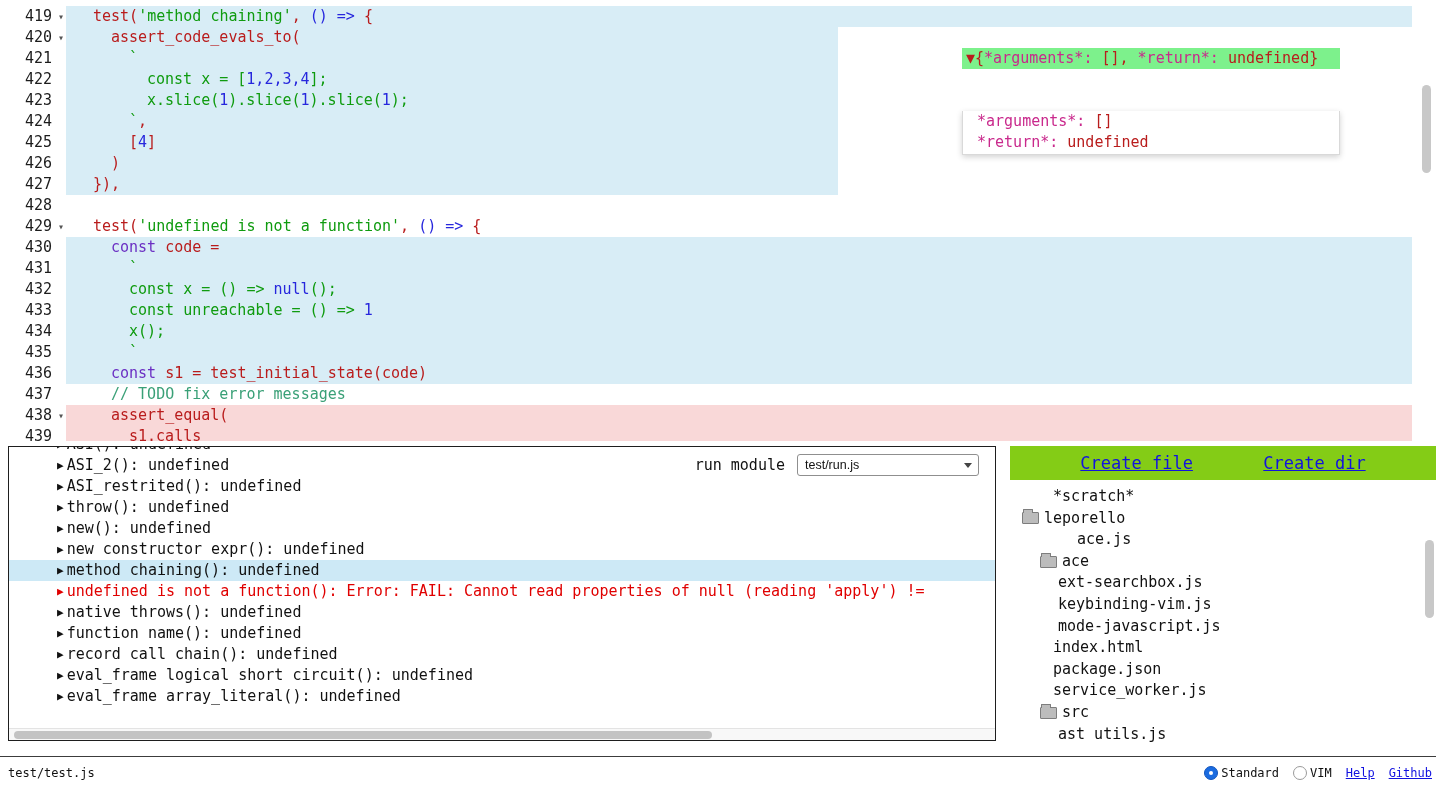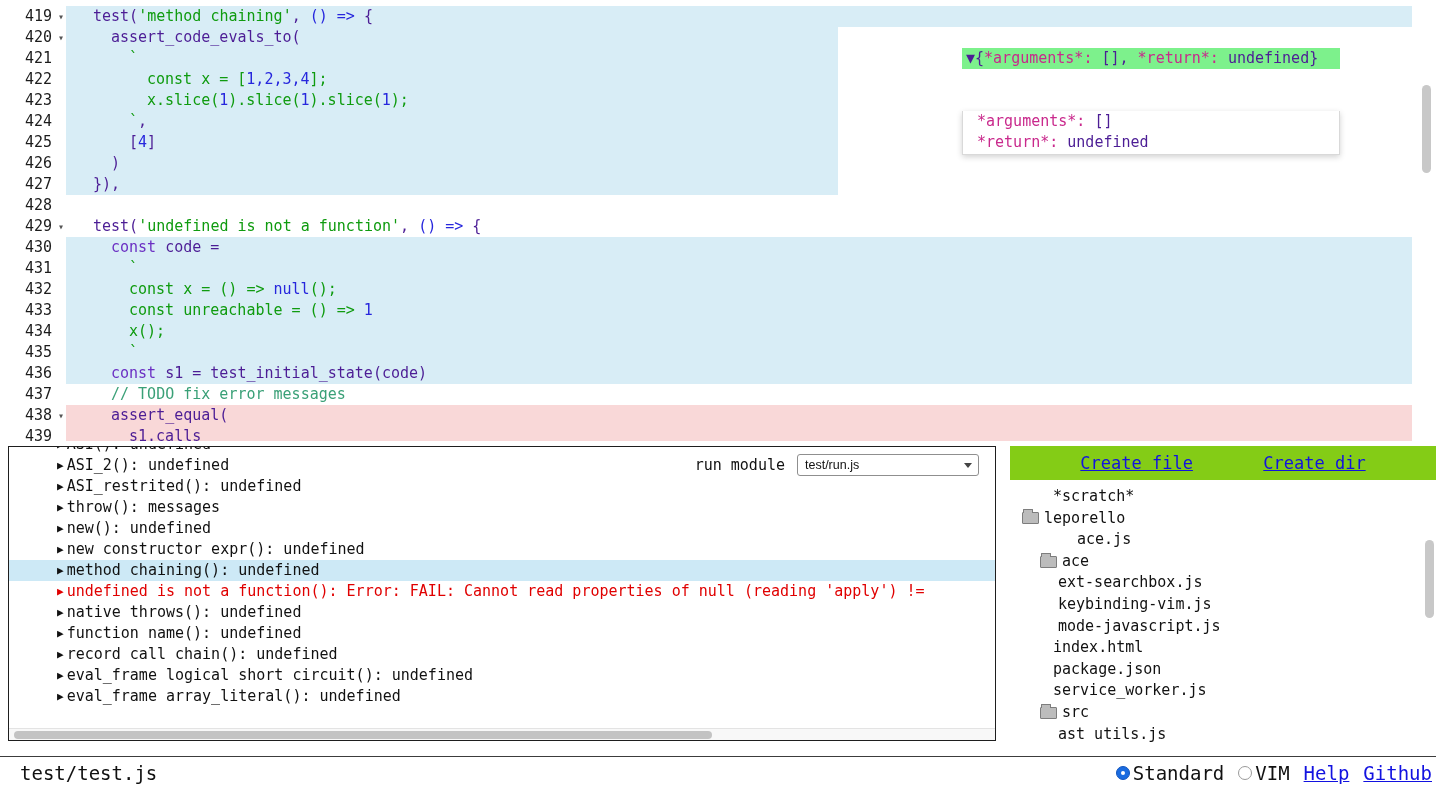--- a/index.html
+++ b/index.html
@@ -12,21 +12,21 @@
   #editor{position:absolute;left:0;top:0;width:1436px;height:441px;overflow:hidden;background:#fff;}
   #code-lines{position:absolute;left:0;top:6px;width:100%;}
   .code-line{position:relative;height:21px;line-height:21px;font-size:15px;white-space:pre;}
   .gutter{position:absolute;left:0;top:0;width:66px;height:21px;text-align:right;padding-right:14px;color:#1c1c1c;}
   .fold{position:absolute;right:2px;top:1px;font-size:10px;color:#555;line-height:19px;}
   .hl{position:absolute;left:66px;top:0;height:21px;}
   .hl-part{width:772px;background:#d8edf6;}
   .hl-full{width:1346px;background:#d8edf6;}
   .hl-pink{width:1346px;background:#f9d8d8;}
   .code-text{position:absolute;left:75px;top:0;}
-  .tok-p{color:#4c1d95}
+  .tok-p{color:#b91c1c}
   .tok-s{color:#0f9b0f}
   .tok-k{color:#6b30c3}
   .tok-n{color:#2727dd}
   .tok-b{color:#2727dd}
   .tok-c{color:#3aa077}
   .tok-m{color:#c9298c}
 
   
   #tooltip{position:absolute;left:962px;top:6px;width:378px;font-size:15px;line-height:21px;z-index:5;white-space:pre;}
   #tt-header{background:#7df18c;height:21px;padding:0 4px;}
@@ -62,21 +62,21 @@
   a.link{color:#1212e0;text-decoration:underline;cursor:pointer;}
   #file-list{position:absolute;left:0;top:34px;right:12px;padding-top:6px;}
   .file-row{height:21.6px;line-height:21.6px;font-size:15px;white-space:pre;display:flex;align-items:center;}
   .folder-icon{position:relative;display:inline-block;width:17px;height:12px;background:#bcbcbc;
     border:1px solid #7d7d7d;border-radius:1px;margin-right:5px;flex:none;}
   .folder-icon::before{content:"";position:absolute;left:0px;top:-4px;width:8px;height:3px;background:#bcbcbc;
     border:1px solid #7d7d7d;border-bottom:none;border-radius:1px 1px 0 0;}
 
   
   #statusbar{position:absolute;left:0;top:756px;width:1436px;height:32px;border-top:1px solid #3c3c3c;
-    background:#fff;display:flex;align-items:center;font-size:19px;padding-left:12px;}
+    background:#fff;display:flex;align-items:center;font-size:12px;}
   #status-path{margin-left:8px;}
   #status-right{margin-left:auto;display:flex;align-items:center;gap:14px;margin-right:4px;}
   #mode-group{display:flex;align-items:center;gap:14px;}
   .mode{display:flex;align-items:center;gap:3px;cursor:pointer;}
   .radio{width:14px;height:14px;border-radius:50%;display:inline-block;position:relative;background:#fff;border:1px solid #9a9a9a;flex:none;}
   .radio.on{background:#1a6be0;border:1px solid #1255bd;}
   .radio.on::after{content:"";position:absolute;left:4px;top:4px;width:4px;height:4px;background:#fff;border-radius:50%;}
 </style>
 </head>
 <body>
@@ -114,21 +114,21 @@
     </div>
 
     <div class="vthumb" id="editor-scroll-thumb"></div>
   </div>
 
   <div id="results">
     <div id="results-list">
         <div class="result-row first"><span class="arrow">▶</span><span>ASI(): undefined</span></div>
         <div class="result-row"><span class="arrow">▶</span><span>ASI_2(): undefined</span></div>
         <div class="result-row"><span class="arrow">▶</span><span>ASI_restrited(): undefined</span></div>
-        <div class="result-row"><span class="arrow">▶</span><span>throw(): messages</span></div>
+        <div class="result-row"><span class="arrow">▶</span><span>throw(): undefined</span></div>
         <div class="result-row"><span class="arrow">▶</span><span>new(): undefined</span></div>
         <div class="result-row"><span class="arrow">▶</span><span>new constructor expr(): undefined</span></div>
         <div class="result-row selected"><span class="arrow">▶</span><span>method chaining(): undefined</span></div>
         <div class="result-row error"><span class="arrow">▶</span><span>undefined is not a function(): Error: FAIL: Cannot read properties of null (reading 'apply') !=</span></div>
         <div class="result-row"><span class="arrow">▶</span><span>native throws(): undefined</span></div>
         <div class="result-row"><span class="arrow">▶</span><span>function name(): undefined</span></div>
         <div class="result-row"><span class="arrow">▶</span><span>record call chain(): undefined</span></div>
         <div class="result-row"><span class="arrow">▶</span><span>eval_frame logical short circuit(): undefined</span></div>
         <div class="result-row"><span class="arrow">▶</span><span>eval_frame array_literal(): undefined</span></div>
       </div>

